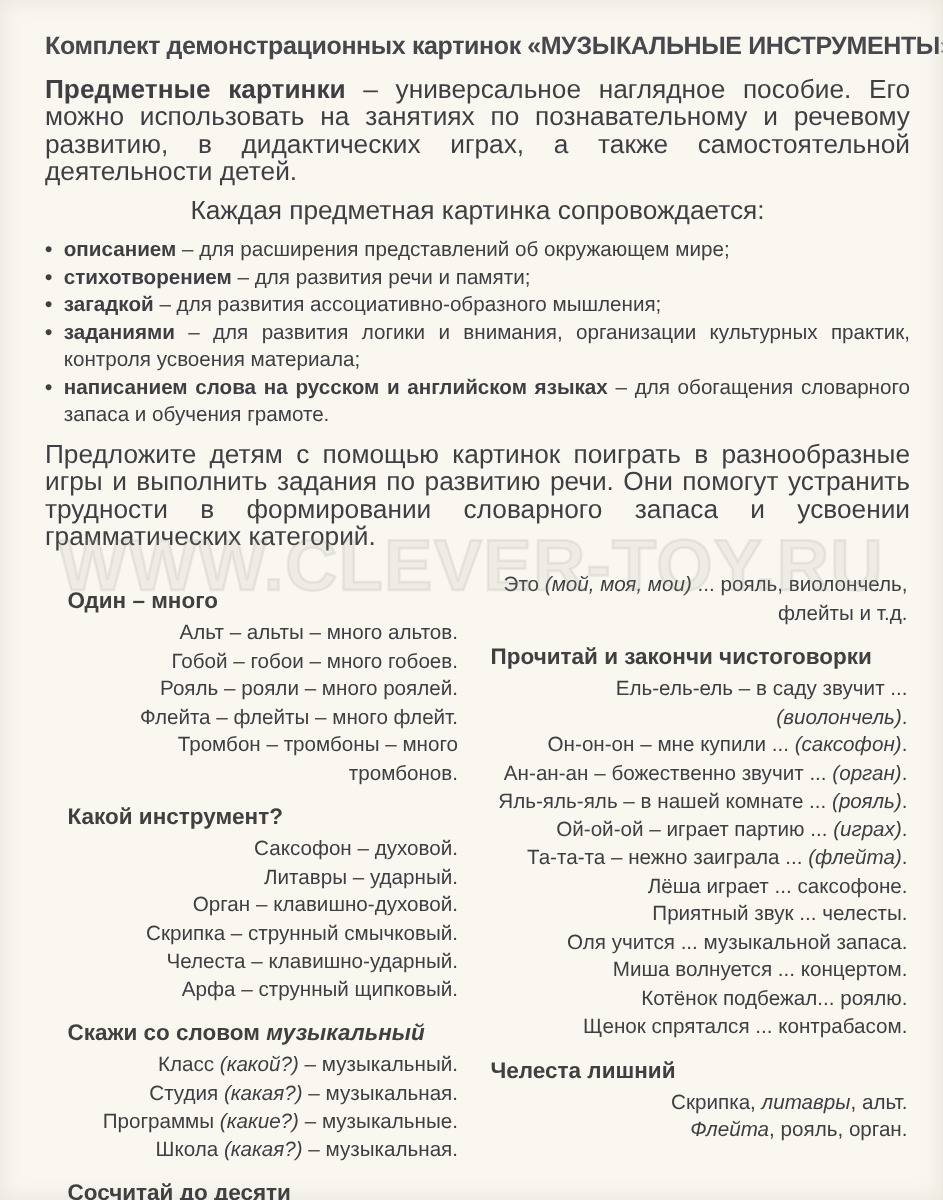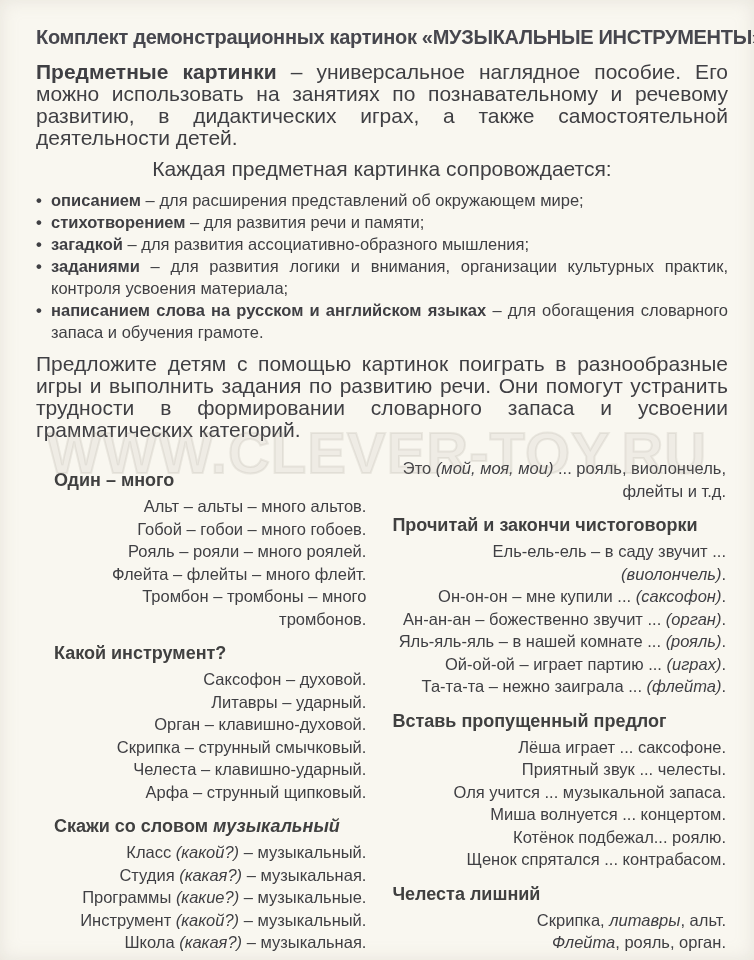--- a/index.html
+++ b/index.html
@@ -122,21 +122,20 @@
           <div class="line">Орган – клавишно-духовой.</div>
           <div class="line">Скрипка – струнный смычковый.</div>
           <div class="line">Челеста – клавишно-ударный.</div>
           <div class="line">Арфа – струнный щипковый.</div>
         </div>
         <div class="section">
           <h3>Скажи со словом <i>музыкальный</i></h3>
           <div class="line">Класс <i>(какой?)</i> – музыкальный.</div>
           <div class="line">Студия <i>(какая?)</i> – музыкальная.</div>
           <div class="line">Программы <i>(какие?)</i> – музыкальные.</div>
-          <div class="line">Инструмент <i>(какой?)</i> – музыкальный.</div>
           <div class="line">Школа <i>(какая?)</i> – музыкальная.</div>
         </div>
         <div class="section">
           <h3>Сосчитай до десяти</h3>
           <div class="line">Один струнный инструмент, два струнных инструмента, ... десять струнных инструментов.</div>
         </div>
       </div>
     <div class="col right" id="col-right">
         <div class="section">
           <div class="line">Это <i>(мой, моя, мои)</i> ... рояль, виолончель, флейты и т.д.</div>
@@ -144,21 +143,20 @@
         <div class="section">
           <h3>Прочитай и закончи чистоговорки</h3>
           <div class="line">Ель-ель-ель – в саду звучит ... <i>(виолончель)</i>.</div>
           <div class="line">Он-он-он – мне купили ... <i>(саксофон)</i>.</div>
           <div class="line">Ан-ан-ан – божественно звучит ... <i>(орган)</i>.</div>
           <div class="line">Яль-яль-яль – в нашей комнате ... <i>(рояль)</i>.</div>
           <div class="line">Ой-ой-ой – играет партию ... <i>(играх)</i>.</div>
           <div class="line">Та-та-та – нежно заиграла ... <i>(флейта)</i>.</div>
         </div>
         <div class="section">
-          <h3>Вставь пропущенный предлог</h3>
           <div class="line">Лёша играет ... саксофоне.</div>
           <div class="line">Приятный звук ... челесты.</div>
           <div class="line">Оля учится ... музыкальной запаса.</div>
           <div class="line">Миша волнуется ... концертом.</div>
           <div class="line">Котёнок подбежал... роялю.</div>
           <div class="line">Щенок спрятался ... контрабасом.</div>
         </div>
         <div class="section">
           <h3>Челеста лишний</h3>
           <div class="line">Скрипка, <i>литавры</i>, альт.</div>

